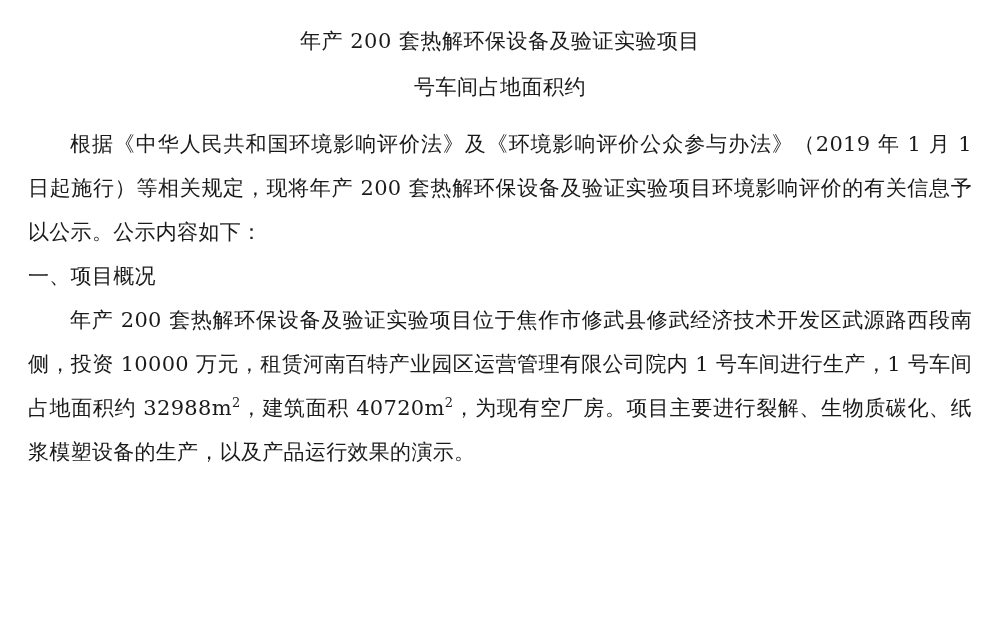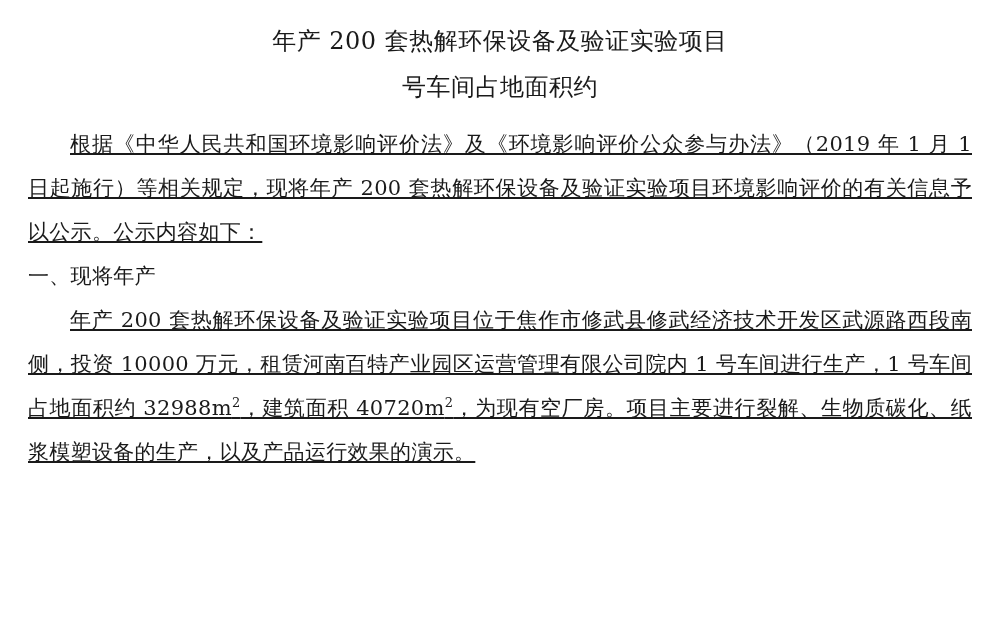--- a/index.html
+++ b/index.html
@@ -16,21 +16,21 @@
   }
   .page {
     width: 1000px;
     height: 620px;
     box-sizing: border-box;
     padding: 10px 28px 0 28px;
     position: relative;
   }
   .doc-title {
     text-align: center;
-    font-size: 24px;
+    font-size: 21px;
     line-height: 46px;
     font-weight: normal;
     letter-spacing: 0.5px;
     margin: 0;
     padding: 0;
   }
   .doc-title .line {
     display: block;
     white-space: nowrap;
   }
@@ -41,21 +41,20 @@
   .body-p {
     font-size: 21px;
     line-height: 44px;
     text-align: justify;
     text-justify: inter-ideograph;
     margin: 0;
     letter-spacing: 0.3px;
   }
   .indent {
     text-indent: 2em;
-    text-decoration: underline;
   }
   .section-head {
     font-size: 21px;
     line-height: 44px;
     margin: 0;
     letter-spacing: 0.3px;
   }
   sup {
     font-size: 0.62em;
     vertical-align: super;
@@ -69,17 +68,17 @@
 
   <div class="title-block">
     <h1 class="doc-title">
       <span class="line">年产 200 套热解环保设备及验证实验项目</span>
       <span class="line">号车间占地面积约</span>
     </h1>
   </div>
 
   <p class="body-p indent">根据《中华人民共和国环境影响评价法》及《环境影响评价公众参与办法》（2019 年 1 月 1 日起施行）等相关规定，现将年产 200 套热解环保设备及验证实验项目环境影响评价的有关信息予以公示。公示内容如下：</p>
 
-  <p class="section-head">一、现将年产</p>
+  <p class="section-head">一、项目概况</p>
 
   <p class="body-p indent"><span>年产 200 套热解环保设备及验证实验项目位于焦作市修武县修武经济技术开发区武源路西段南侧，投资 10000 万元，租赁河南百特产业园区运营管理有限公司院内 1 号车间进行生产，1 号车间占地面积约 32988m</span><sup>2</sup><span>，建筑面积 40720m</span><sup>2</sup><span>，为现有空厂房。项目主要进行裂解、生物质碳化、纸浆模塑设备的生产，以及产品运行效果的演示。</span></p>
 
 </div>
 
 </body></html>

